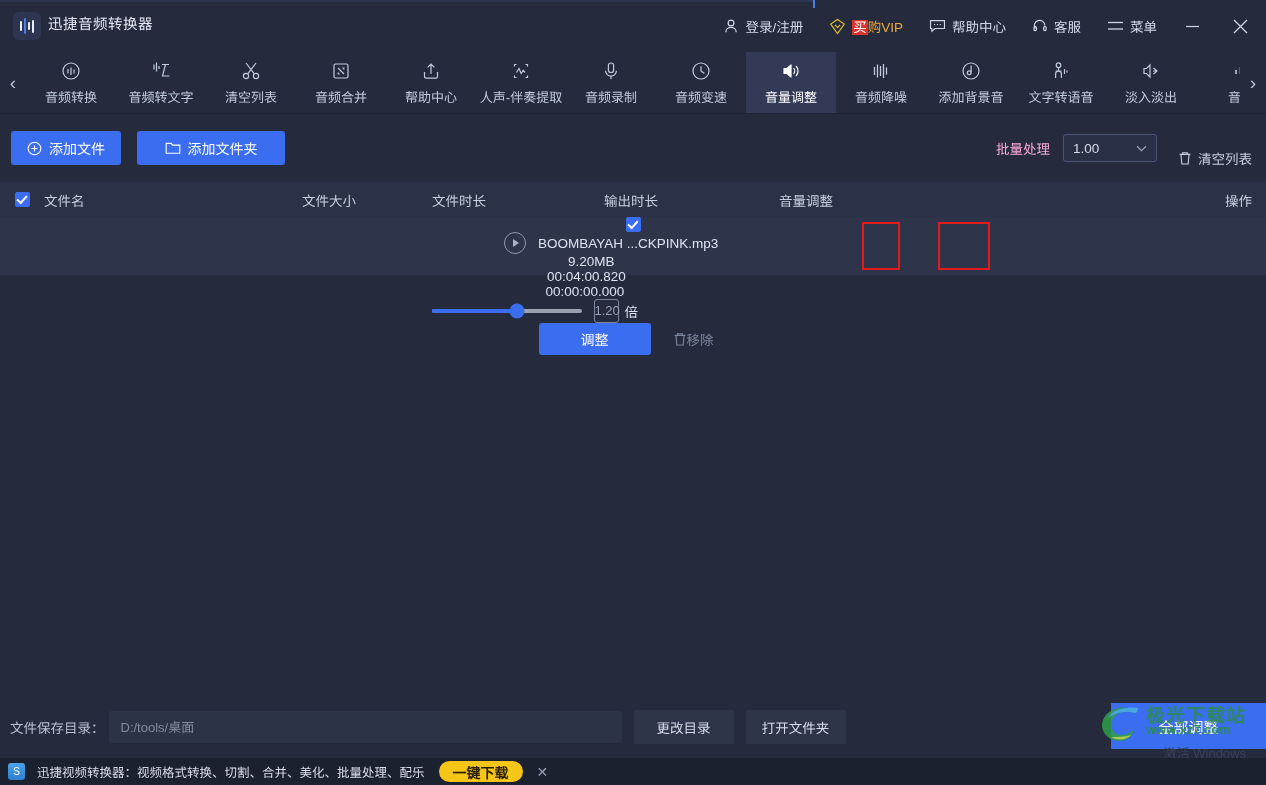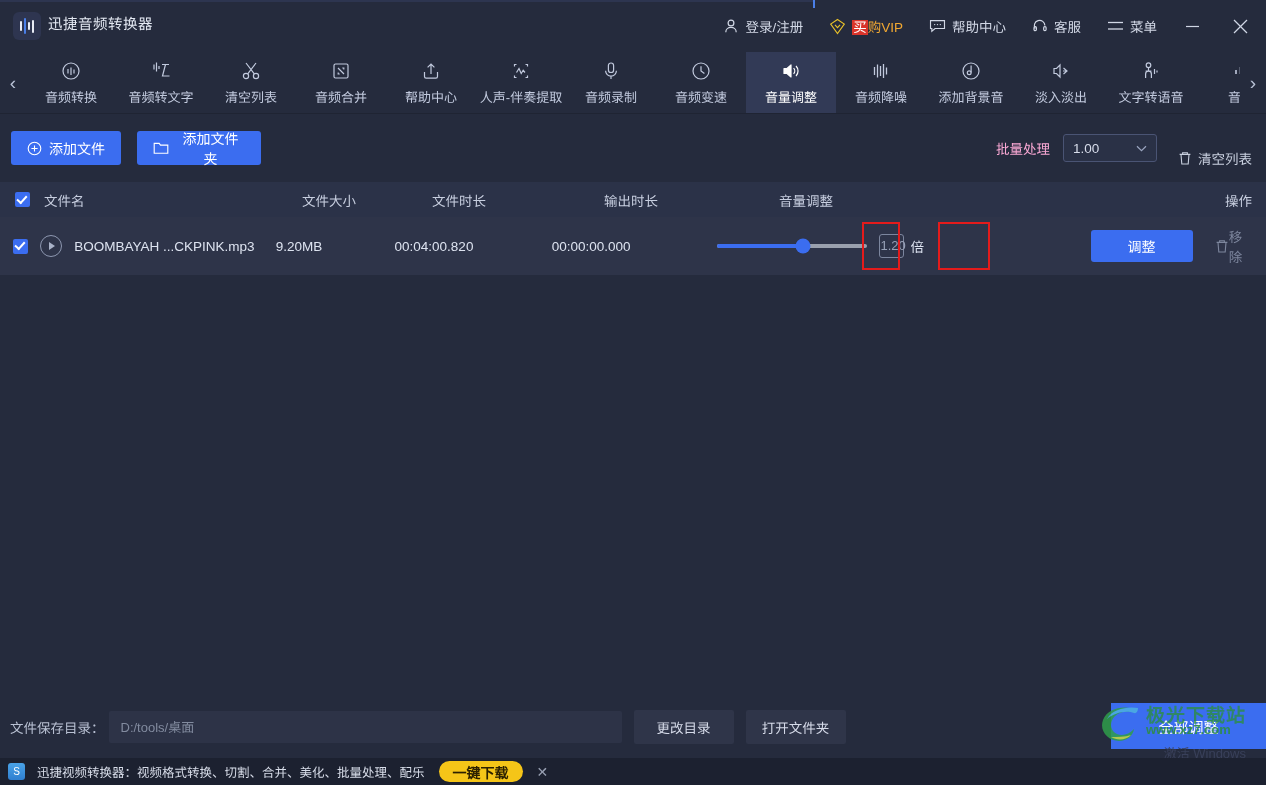--- a/index.html
+++ b/index.html
@@ -101,21 +101,21 @@
     background: #252b3d;
   }
   .btn-blue {
     background: #3b6df0; color: #fff; border: none;
     height: 34px; border-radius: 3px;
     display: inline-flex; align-items: center; justify-content: center; gap: 7px;
     font-size: 14px; padding: 0 16px; cursor: pointer;
     font-family: inherit;
   }
   .btn-add-file { width: 110px; }
-  .btn-add-folder { width: 124px; margin-left: 16px; }
+  .btn-add-folder { width: 148px; margin-left: 16px; }
   .ab-right { margin-left: auto; display: flex; align-items: center; gap: 13px; }
   .batch-label { font-size: 13.5px; color: #f9a8d4; }
   .batch-select {
     width: 94px; height: 28px; border: 1px solid #4a5474; border-radius: 3px;
     background: #2a3146; color: #d7dcea; font-size: 13.5px;
     display: flex; align-items: center; padding: 0 9px; cursor: pointer;
     position: relative;
   }
   .batch-select .chev { margin-left: auto; font-size: 10px; color: #9aa5c0; }
   .clear-list {
@@ -128,21 +128,21 @@
     height: 35px; flex: 0 0 35px;
     background: #2b3248;
     display: flex; align-items: center;
     font-size: 13.5px; color: #c7cedf;
     position: relative;
   }
   .tbody { flex: 1 1 auto; background: #252b3d; overflow: hidden; }
   .trow {
     height: 58px; display: flex; align-items: center;
     background: #2e3449; position: relative;
-    font-size: 13.5px; color: #dde3f0;
+    font-size: 13.5px; color: #dde3f0; flex-direction: column;
   }
   .cb-wrap { width: 44px; display: flex; align-items: center; justify-content: center; }
   .cbox {
     width: 15px; height: 15px; border-radius: 2px;
     background: #3b6df0; display: flex; align-items: center; justify-content: center;
   }
   .cbox:after {
     content: ""; width: 4px; height: 8px;
     border: solid #fff; border-width: 0 2px 2px 0;
     transform: rotate(42deg) translate(-1px,-1px);
@@ -473,37 +473,37 @@
               <circle cx="9.2" cy="12.8" r="1.9"></circle>
               <path d="M11.1 12.6V5.6"></path>
           </svg>
         </span>
         <span class="lbl">添加背景音</span>
       </div>
 
       <div class="nav-item">
         <span class="ico">
           <svg width="22" height="22" viewBox="0 0 22 22" fill="none" stroke="#c2cade" stroke-width="1.2">
-            <path d="M4 8.5h2.5L10 5v12L6.5 13.5H4Z"></path>
-              <path d="M13.5 8 17 11l-3.5 3M13 11h4"></path>
-          </svg>
-        </span>
-        <span class="lbl">淡入淡出</span>
-      </div>
-
-      <div class="nav-item">
-        <span class="ico">
-          <svg width="22" height="22" viewBox="0 0 22 22" fill="none" stroke="#c2cade" stroke-width="1.2">
             <circle cx="8.5" cy="5.2" r="2.3"></circle>
               <path d="M8.5 7.6v3M5.6 18V14a2.9 2.9 0 0 1 5.8 0v4M5.6 11h5.8"></path>
             <line x1="14.5" y1="9" x2="14.5" y2="14"></line>
               <line x1="17" y1="10.5" x2="17" y2="12.5"></line>
           </svg>
         </span>
         <span class="lbl">文字转语音</span>
+      </div>
+
+      <div class="nav-item">
+        <span class="ico">
+          <svg width="22" height="22" viewBox="0 0 22 22" fill="none" stroke="#c2cade" stroke-width="1.2">
+            <path d="M4 8.5h2.5L10 5v12L6.5 13.5H4Z"></path>
+              <path d="M13.5 8 17 11l-3.5 3M13 11h4"></path>
+          </svg>
+        </span>
+        <span class="lbl">淡入淡出</span>
       </div>
 
       <div class="nav-item clipped">
         <span class="ico">
           <svg width="22" height="22" viewBox="0 0 22 22" stroke="#c2cade" stroke-width="1.6">
             <line x1="6" y1="14" x2="6" y2="10"></line>
               <line x1="10.5" y1="14" x2="10.5" y2="7"></line>
               <line x1="15" y1="14" x2="15" y2="5"></line>
           </svg>
         </span>

